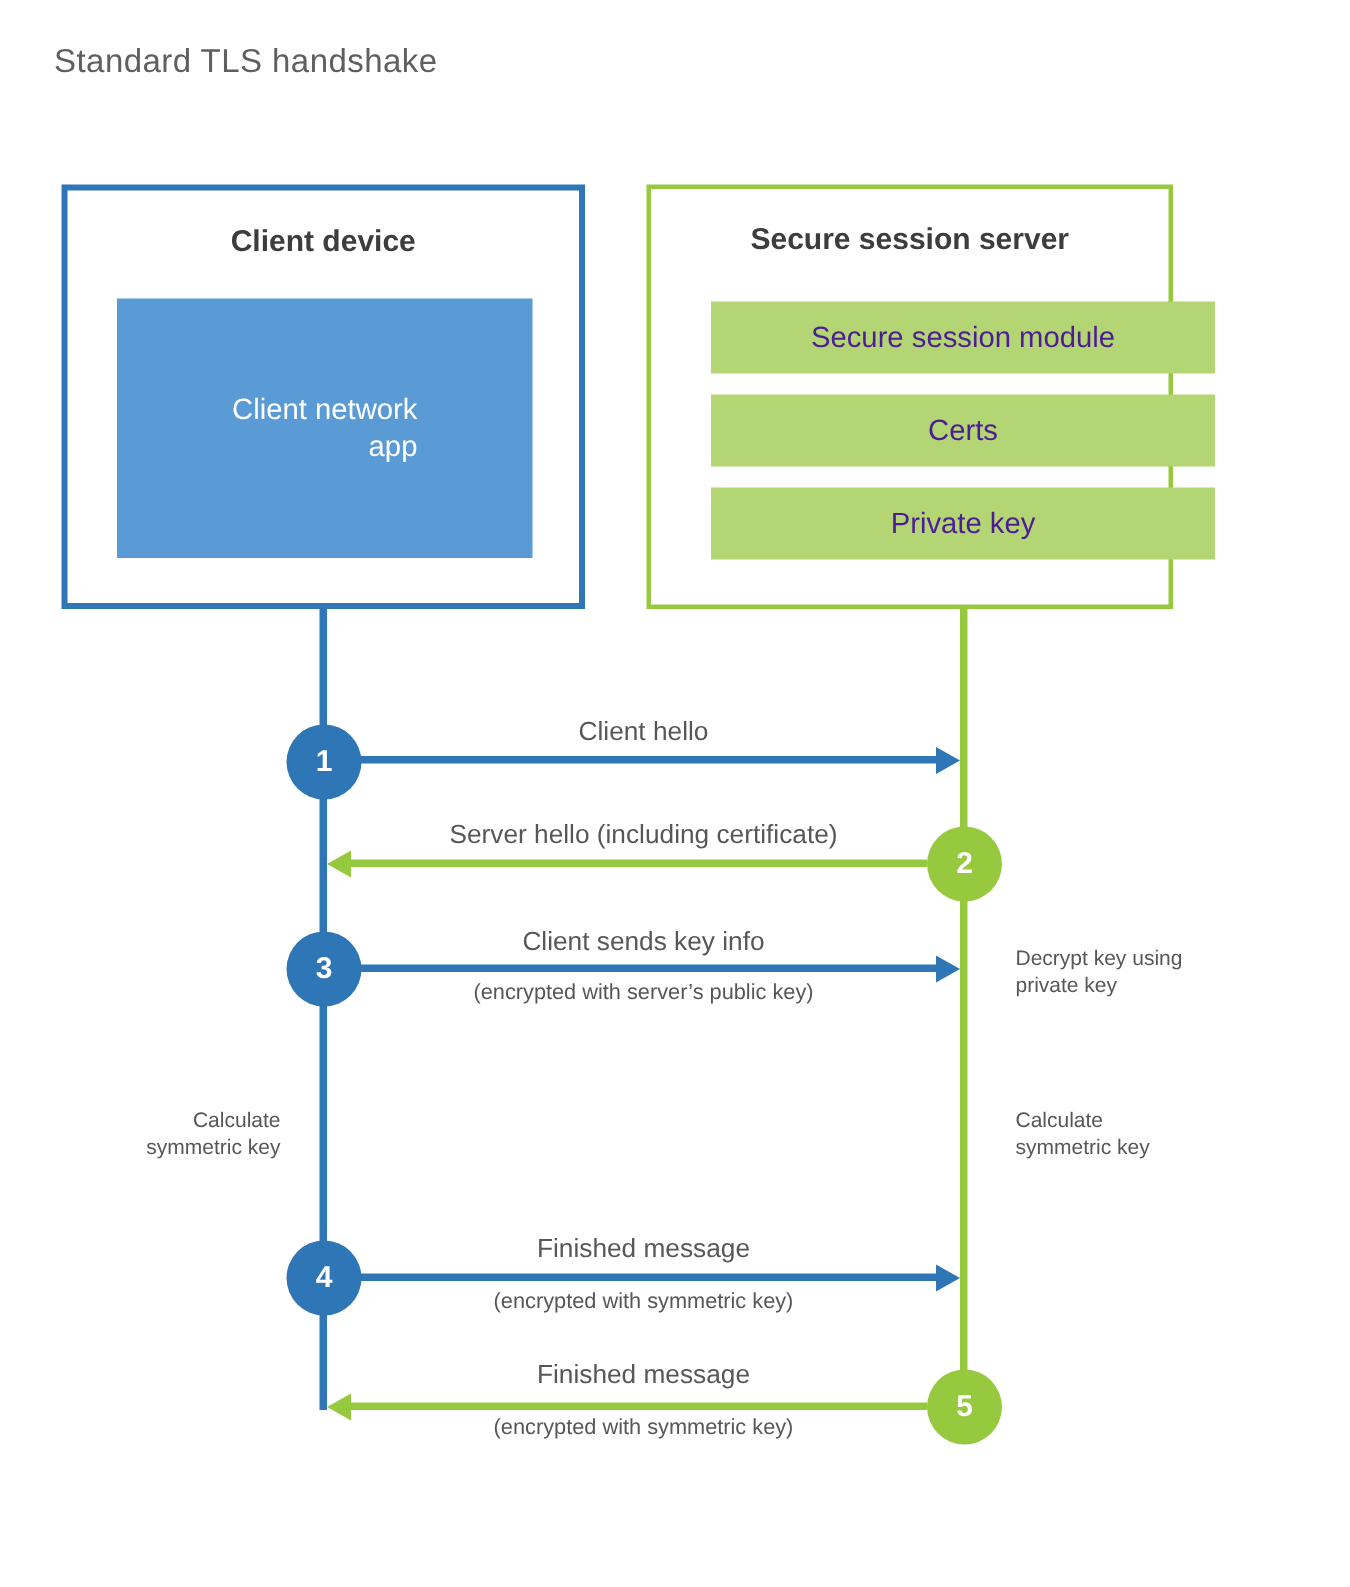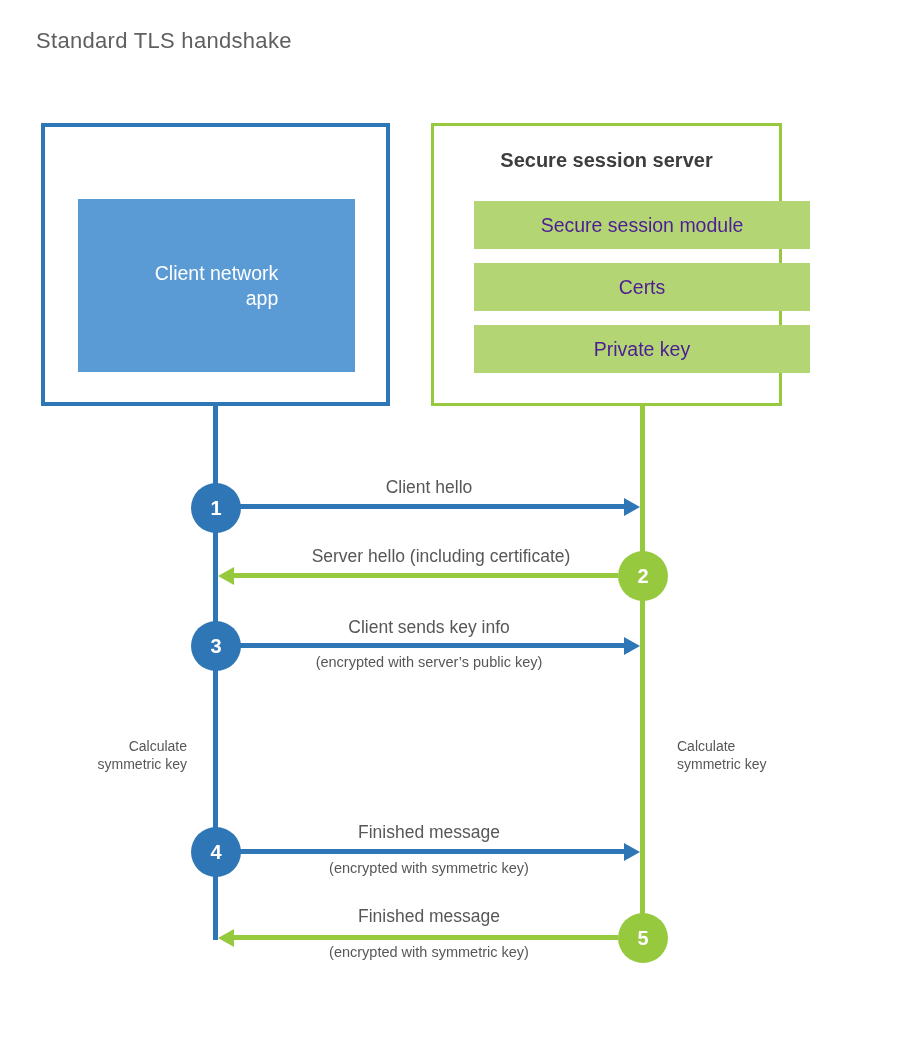--- a/index.html
+++ b/index.html
@@ -67,20 +67,21 @@
   .note.right-aligned{text-align:right;width:140px;}
 </style>
 </head>
 <body>
 
 <div class="canvas">
 
   <h1 class="title">Standard TLS handshake</h1>
 
   <div class="box client">
+    <div class="box-title">Client device</div>
     <div class="client-app">
       <span>Client network
 app</span>
     </div>
   </div>
 
   <div class="box server">
     <div class="box-title">Secure session server</div>
     <div class="bar" style="top:75px;">
       <span>Secure session module</span>
@@ -93,21 +94,21 @@
     </div>
   </div>
 
   <div class="lifeline blue"></div>
   <div class="lifeline green"></div>
 
   <div class="msg-label" style="top:477px;">Client hello</div>
   <div class="hline blue" style="left:240px;top:504px;width:384px;"></div>
   <div class="ahead right" style="left:624px;top:498px;"></div>
 
-  <div class="msg-label" style="top:546px;margin-left:12px;">Server hello (including certificate)</div>
+  <div class="msg-label" style="top:546px;">Server hello (including certificate)</div>
   <div class="hline green" style="left:234px;top:573px;width:384px;"></div>
   <div class="ahead left" style="left:218px;top:567px;"></div>
 
   <div class="msg-label" style="top:617px;">Client sends key info</div>
   <div class="hline blue" style="left:240px;top:643px;width:384px;"></div>
   <div class="ahead right" style="left:624px;top:637px;"></div>
   <div class="msg-sub" style="top:654px;">(encrypted with server’s public key)</div>
 
   <div class="msg-label" style="top:822px;">Finished message</div>
   <div class="hline blue" style="left:240px;top:849px;width:384px;"></div>
@@ -128,18 +129,20 @@
   <div class="step-circle blue" style="left:191px;top:621px;">
     <span>3</span>
   </div>
   <div class="step-circle blue" style="left:191px;top:827px;">
     <span>4</span>
   </div>
   <div class="step-circle green" style="left:618px;top:913px;">
     <span>5</span>
   </div>
 
+  <div class="note" style="left:677px;top:629px;">Decrypt key using
+private key</div>
   <div class="note right-aligned" style="left:47px;top:737px;">Calculate
 symmetric key</div>
   <div class="note" style="left:677px;top:737px;">Calculate
 symmetric key</div>
 
 </div>
 
 </body></html>

